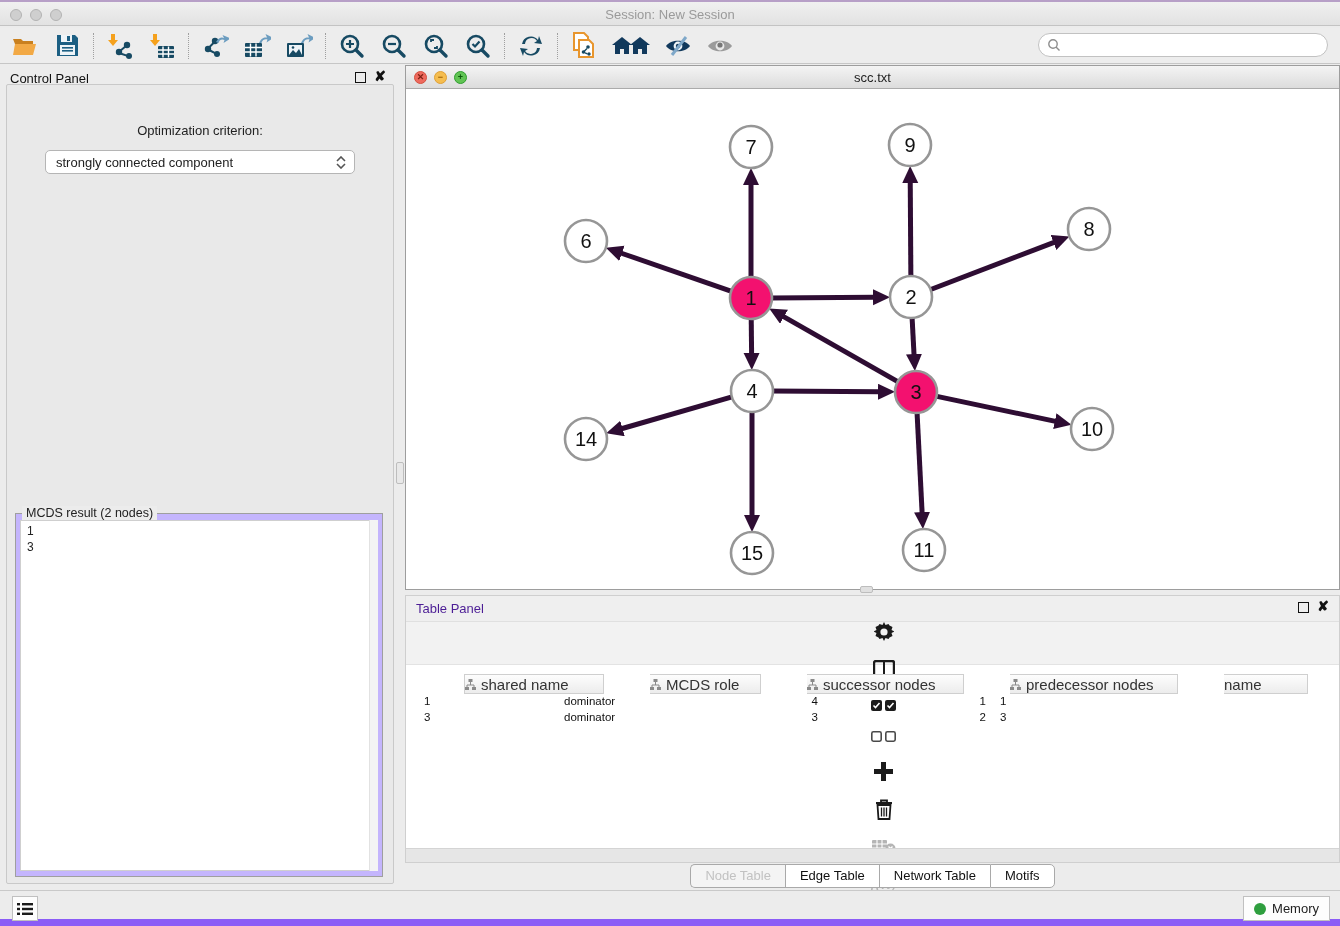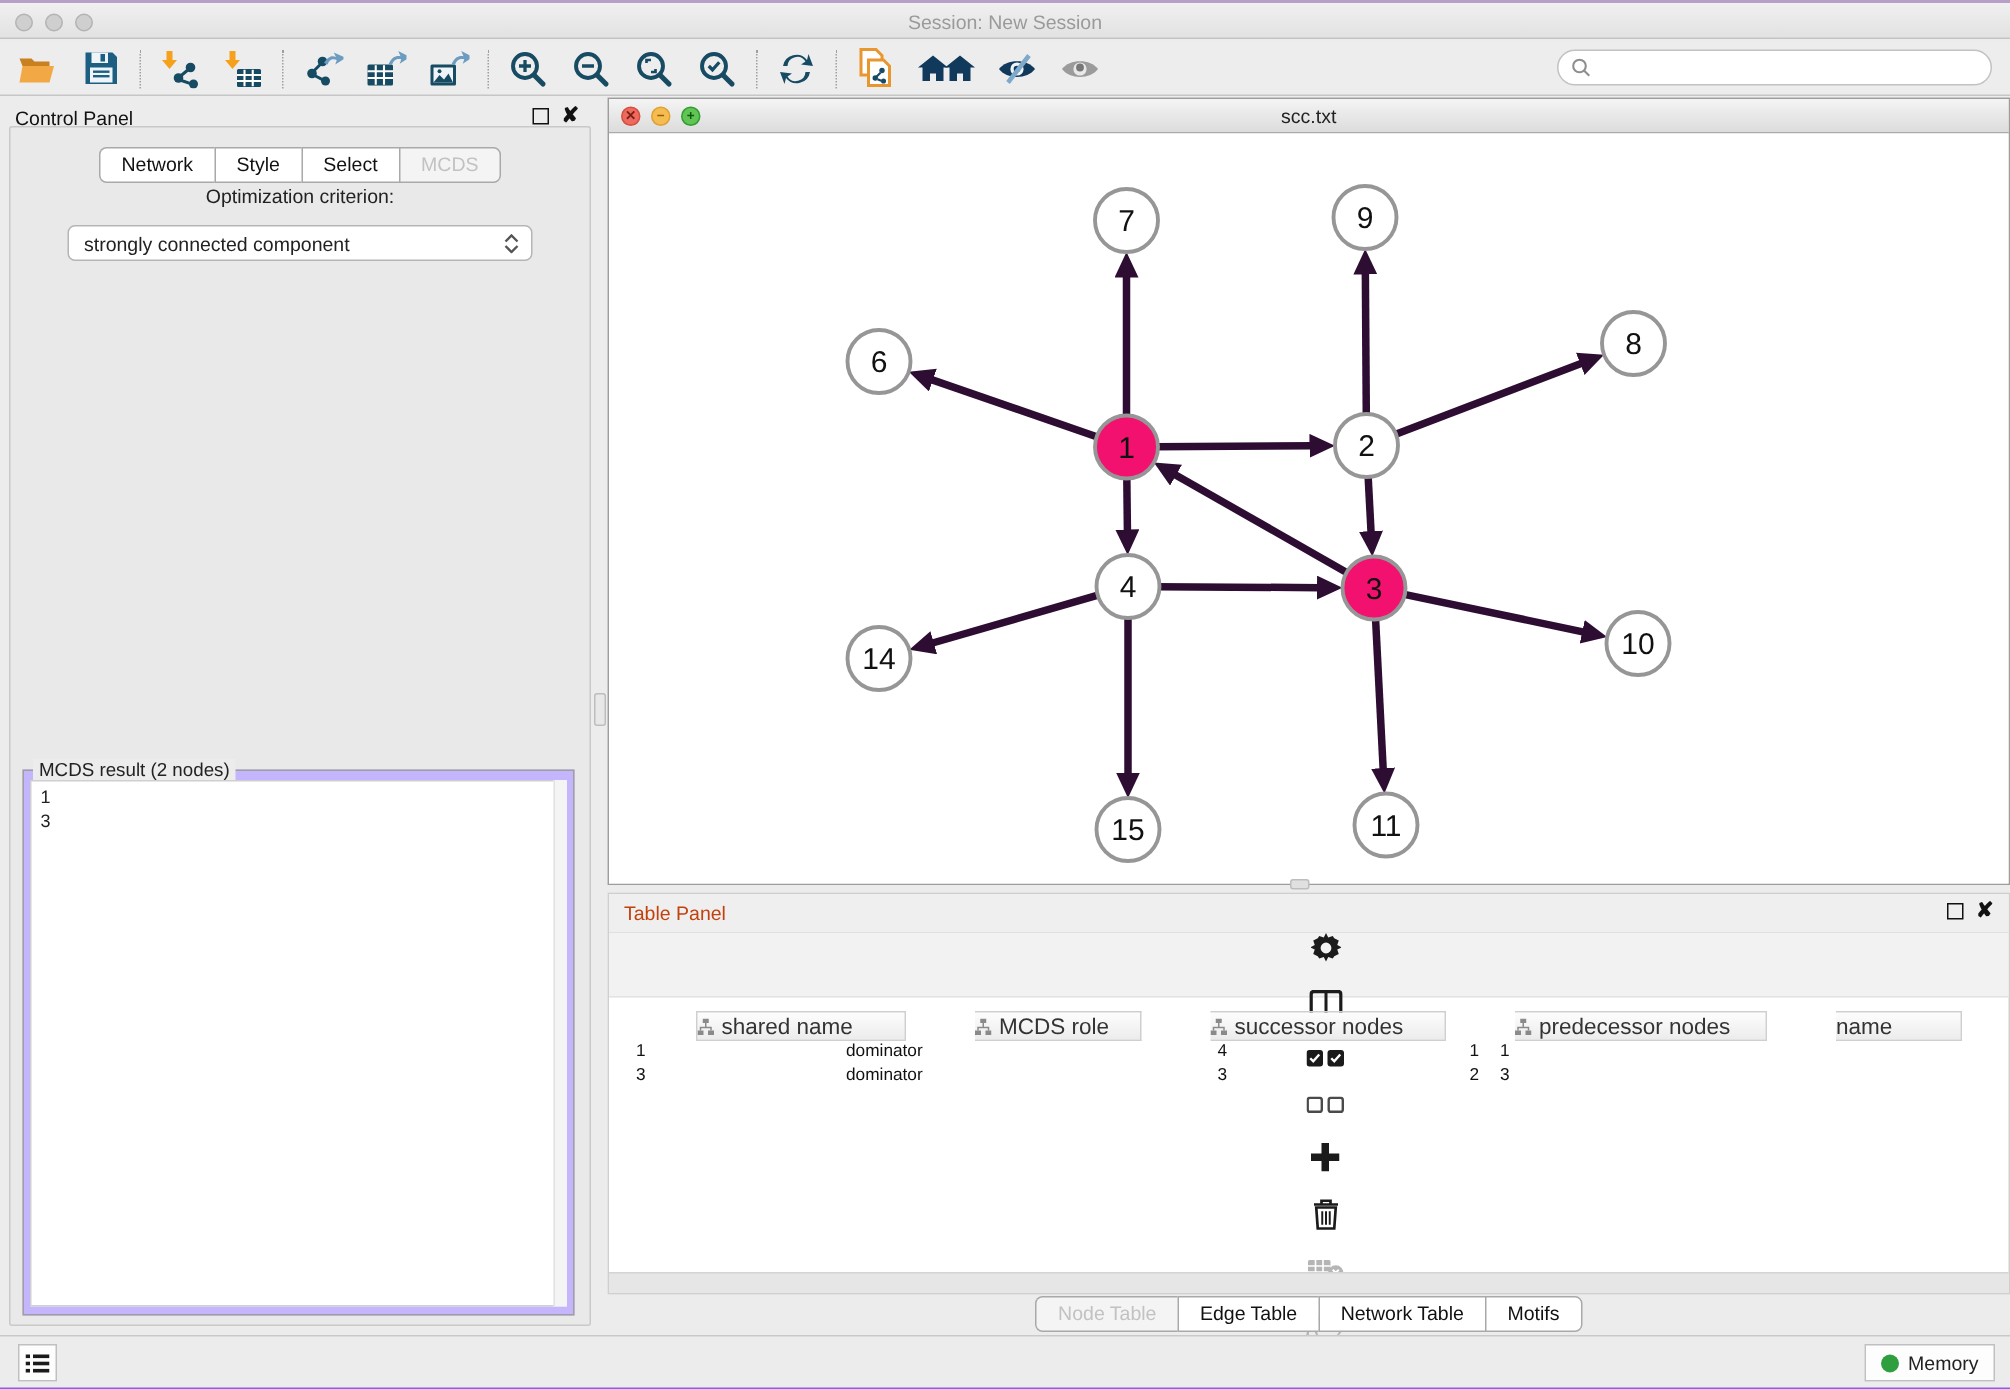--- a/index.html
+++ b/index.html
@@ -67,42 +67,42 @@
 
   
   .v-grip { position:absolute; left:396px; top:462px; width:8px; height:22px; background:#e8e8e8;
     border:1px solid #bdbdbd; border-radius:2px; }
   .h-grip { position:absolute; left:860px; top:586px; width:13px; height:7px; background:#e0e0e0;
     border:1px solid #bdbdbd; border-radius:2px; }
 
   
   .table-panel { position:absolute; left:405px; top:595px; width:935px; height:268px; background:#fff; border:1px solid #cfcfcf; }
   .tp-header { position:relative; height:25px; background:#efefef; }
-  .tp-title { position:absolute; left:10px; top:5px; font-size:13px; color:#c2410c; }
+  .tp-title { position:absolute; left:10px; top:5px; font-size:13px; color:#4c1d95; }
   .tp-header .panel-float { right:30px; }
   .tp-header .panel-close { right:10px; }
   .tp-toolbar { height:44px; background:#f2f2f2; border-top:1px solid #e0e0e0; border-bottom:1px solid #e3e3e3;
     display:flex; align-items:center; gap:18px; padding-left:22px;flex-direction:column; }
   .fx { font-family:"Liberation Serif", serif; font-style:italic; font-size:19px; color:#b5b5b5; }
   .tbl { position:absolute; left:12px; top:78px; }
   .tbl-headrow { display:flex; }
   .tbl-hcell { height:20px; background:linear-gradient(#fdfdfd,#ececec); border:1px solid #cfcfcf; border-left:none;
     display:flex; align-items:center; justify-content:flex-start; gap:5px; font-size:15px; color:#333;margin-left:46px; }
   .tbl-hcell:first-child { border-left:1px solid #cfcfcf; }
   .tbl-row { display:flex; height:16px; font-size:11.5px; color:#111; }
   .tbl-cell { padding:1px 8px 0 6px; overflow:hidden; }
   .num { text-align:right; }
   .tp-bottom { position:absolute; left:0; right:0; bottom:0; height:14px; background:#e6e6e6; border-top:1px solid #d4d4d4; }
 
   
   .table-tabs { position:absolute; left:405px; top:864px; width:935px; display:flex; justify-content:center; }
 
   
   .statusbar { position:absolute; left:0; bottom:0; width:1340px; height:36px; background:#ececec;
-    border-top:1px solid #c9c9c9; border-bottom:1px solid #8b5cf6; }
+    border-top:1px solid #c9c9c9; border-bottom:7px solid #8b5cf6; }
   .console-btn { position:absolute; left:12px; top:5px; width:26px; height:25px; background:#fdfdfd;
     border:1px solid #c0c0c0; display:flex; align-items:center; justify-content:center; }
   .memory-btn { position:absolute; right:10px; top:5px; height:25px; background:#fdfdfd; border:1px solid #c0c0c0;
     display:flex; align-items:center; gap:6px; padding:0 10px; font-size:13px; }
   .mem-dot { width:12px; height:12px; border-radius:50%; background:#2e9e3e; }
 
   svg { display:block; }
 </style>
 </head>
 <body>
@@ -302,26 +302,20 @@
         </svg>
     </span>
   </div>
 </div>
 
 <div class="control-panel">
   <div class="cp-header">
     <div class="cp-title">Control Panel</div>
     <div class="panel-float"></div>
     <div class="panel-close">✘</div>
-  </div>
-  <div class="cp-tabs">
-    <div class="seg-tab">Network</div>
-    <div class="seg-tab">Style</div>
-    <div class="seg-tab">Select</div>
-    <div class="seg-tab disabled-active">MCDS</div>
   </div>
   <div class="cp-body">
     <div class="opt-label">Optimization criterion:</div>
     <div class="dropdown">
       <span>strongly connected component</span>
       <span class="dd-stepper">
         <svg width="10" height="6" viewBox="0 0 10 6">
             <path d="M1 5 L5 1 L9 5" fill="none" stroke="#555" stroke-width="1.6"></path>
           </svg>
         <svg width="10" height="6" viewBox="0 0 10 6">

